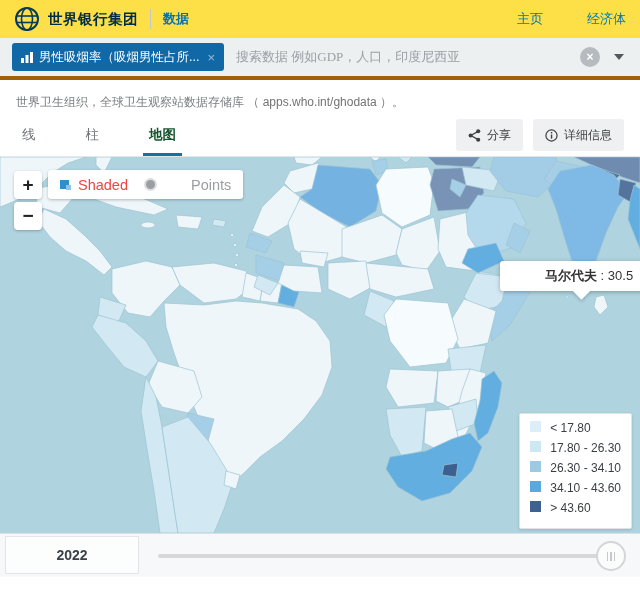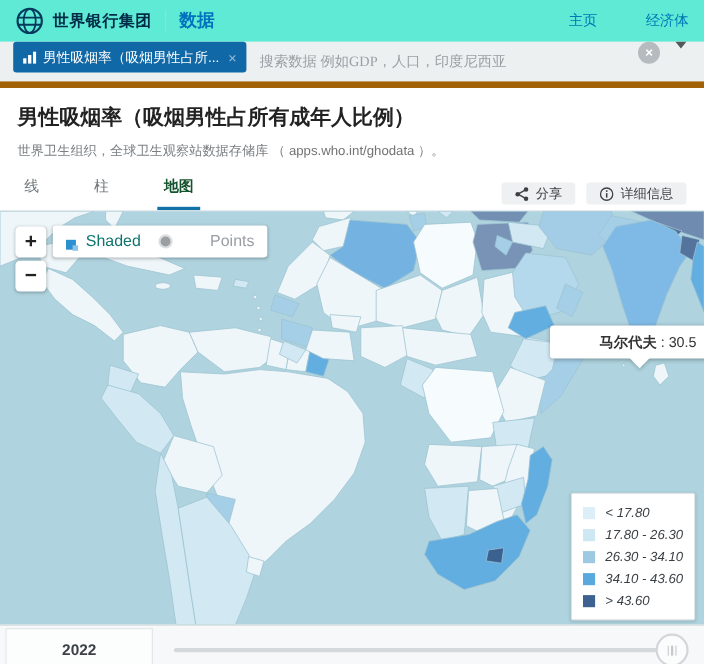--- a/index.html
+++ b/index.html
@@ -3,63 +3,63 @@
 <meta charset="utf-8">
 <style>
   * { box-sizing: border-box; margin: 0; padding: 0; }
   html,body { width:640px; }
   body {
     font-family: "Liberation Sans", "DejaVu Sans", sans-serif;
     width: 640px; height: 604px; background: #fff; color: #333;
     position: relative; overflow: hidden;
   }
   
-  .hdr { height:38px; display:flex; align-items:center; padding:0 14px; background:#5eead4; }
+  .hdr { height:38px; display:flex; align-items:center; padding:0 14px; background:#fde047; }
   .hdr-logo { width:26px; height:26px; margin-right:8px; flex:0 0 auto; }
   .hdr-brand { font-size:14.5px; font-weight:bold; color:#012c47; letter-spacing:.5px; }
   .hdr-div { width:1px; height:20px; background:#c3c8cc; margin:0 12px; }
-  .hdr-sec { font-size:16px; font-weight:bold; color:#0071bc; }
+  .hdr-sec { font-size:13px; font-weight:bold; color:#0071bc; }
   .hdr-spacer { flex:1; }
   .hdr-link { font-size:13px; color:#0076b6; text-decoration:none; margin-left:44px; cursor:pointer; }
   
-  .sbar { height:42px; background:#edf0f1; border-bottom:6px solid #a16207; display:flex; padding:0 12px; }
+  .sbar { height:42px; background:#edf0f1; border-bottom:4px solid #a16207; display:flex; align-items:center; padding:0 12px; }
   .chip { background:#1168a7; color:#fff; border-radius:3px; height:28px; display:flex; align-items:center; padding:0 9px; font-size:12.5px; white-space:nowrap; cursor:pointer; }
   .chip svg { margin-right:6px; }
   .chip-x { color:rgba(255,255,255,.55); margin-left:8px; font-size:13px; }
   .s-input { flex:1; border:none; background:transparent; outline:none; font-size:13px; color:#555; padding:0 12px; font-family:Liberation Serif, serif; }
   .s-input::placeholder { color:#9aa0a5; opacity:1; }
   .s-clear { width:20px; height:20px; border-radius:50%; background:#b6bbbf; color:#fff; font-size:12px; font-weight:bold; display:flex; align-items:center; justify-content:center; cursor:pointer; flex:0 0 auto; }
   .s-caret { width:0; height:0; border-left:5px solid transparent; border-right:5px solid transparent; border-top:6px solid #54585c; margin:0 4px 0 14px; cursor:pointer; }
   
   .titleblk { padding:14px 16px 10px; background:#fff; }
   .pg-title { font-size:19px; font-weight:bold; color:#222; margin-bottom:9px; }
   .pg-src { font-size:12px; color:#7a7f83; }
   .pg-src a { color:#737373; text-decoration:none; cursor:pointer; }
   
   .tabrow { height:36px; display:flex; align-items:flex-end; padding:0 16px; border-bottom:1px solid #e3e7e9; background:#fff; }
   .tab { font-size:13.5px; color:#6e7478; padding:8px 6px 9px; margin-right:38px; cursor:pointer; border-bottom:3px solid transparent; }
   .tab.active { color:#14532d; font-weight:bold; border-bottom-color:#1272a8; }
   .tab-spacer { flex:1; }
-  .tbtn { display:flex; align-items:center; gap:6px; background:#eef0f1; border:none; border-radius:3px; height:20px; padding:0 12px; font-size:12px; color:#3c4145; margin:0 0 5px 10px; cursor:pointer; font-family:"Liberation Sans",sans-serif; }
+  .tbtn { display:flex; align-items:center; gap:6px; background:#eef0f1; border:none; border-radius:3px; height:32px; padding:0 12px; font-size:12px; color:#3c4145; margin:0 0 5px 10px; cursor:pointer; font-family:"Liberation Sans",sans-serif; }
   
   .map { position:relative; width:640px; height:376px; background:#afd4df; overflow:hidden; }
   .map svg.world { position:absolute; left:0; top:0; }
   .zbtn { position:absolute; left:14px; width:28px; height:28px; background:#fff; border:none; border-radius:4px; box-shadow:0 1px 3px rgba(0,0,0,.25); font-size:19px; font-weight:bold; color:#222; cursor:pointer; line-height:26px; text-align:center; padding:0; }
   .zbtn.zin { top:14px; } .zbtn.zout { top:45px; }
   .modebar { position:absolute; left:48px; top:13px; height:29px; background:#fff; border-radius:3px; box-shadow:0 1px 3px rgba(0,0,0,.25); display:flex; align-items:center; padding:0 12px; gap:18px; }
   .mode { display:flex; align-items:center; gap:7px; font-size:14.5px; cursor:pointer; }
-  .mode.sel { color:#0f766e;align-items:flex-end; } .mode.unsel { color:#9a9ea2;gap:36px; }
+  .mode.sel { color:#ef4444; } .mode.unsel { color:#9a9ea2;gap:36px; }
   .sq1 { width:9px; height:9px; background:#2b8fd0; display:inline-block; }
   .sq2 { width:5px; height:5px; background:#8ec4e8; display:inline-block; margin:5px 0 0 -3px; }
   .dot { width:9px; height:9px; border-radius:50%; background:#9b9fa2; box-shadow:0 0 0 2px #dcdee0; display:inline-block; }
   .tooltip { position:absolute; left:500px; top:104px; background:#fff; border-radius:3px; box-shadow:0 1px 4px rgba(0,0,0,.3); padding:6px 13px; font-size:13px; color:#333; white-space:nowrap; z-index:5; }
   .tooltip b { font-weight:bold;margin-left:32px; }
   .tooltip:after { content:""; position:absolute; left:56%; bottom:-6px; width:13px; height:13px; margin-left:-7px; background:#fff; transform:rotate(45deg); box-shadow:2px 2px 3px rgba(0,0,0,.12); }
   .legend { position:absolute; right:8px; bottom:4px; background:#fff; border:1px solid #dfe3e5; border-radius:2px; padding:7px 10px; box-shadow:0 1px 3px rgba(0,0,0,.15); z-index:4; }
-  .lrow { display:flex; align-items:center; height:20px;font-style:italic; }
+  .lrow { display:flex; align-items:flex-start; height:20px; }
   .lsw { width:11px; height:11px; margin-right:9px; flex:0 0 auto; }
   .llab { font-size:12px; color:#3a3f44; white-space:nowrap; }
   
   .bbar { height:44px; background:#f7f8f9; border-top:1px solid #dde0e2; position:relative; }
   .yearbox { position:absolute; left:5px; top:2px; bottom:3px; width:134px; background:#fcfdfd; border:1px solid #e3e6e8; display:flex; align-items:center; justify-content:center; font-size:14px; font-weight:bold; color:#3c4147; cursor:pointer; }
   .track { position:absolute; left:158px; top:20px; width:460px; height:4px; background:#d5d8db; border-radius:2px; cursor:pointer; }
   .handle { position:absolute; right:14px; top:7px; width:30px; height:30px; border-radius:50%; background:#fbfcfc; border:2px solid #d3d6d9; display:flex; align-items:center; justify-content:center; gap:2px; cursor:grab; }
   .grip { width:1.5px; height:9px; background:#c6c9cc; }
 </style>
 </head>
@@ -89,21 +89,20 @@
     </svg>
     <span>男性吸烟率（吸烟男性占所...</span>
     <span class="chip-x">×</span>
   </div>
   <input class="s-input" placeholder="搜索数据 例如GDP，人口，印度尼西亚" style="">
   <span class="s-clear">×</span>
   <span class="s-caret"></span>
 </div>
 
 <div class="titleblk">
-  <div class="pg-title">男性吸烟率（吸烟男性占所有成年人比例）</div>
   <div class="pg-src">
     <span>世界卫生组织，全球卫生观察站数据存储库 （ </span><a>apps.who.int/ghodata</a><span> ）。</span>
   </div>
 </div>
 
 <div class="tabrow">
   <div class="tab">线</div>
   <div class="tab">柱</div>
   <div class="tab active">地图</div>
   <div class="tab-spacer"></div>

